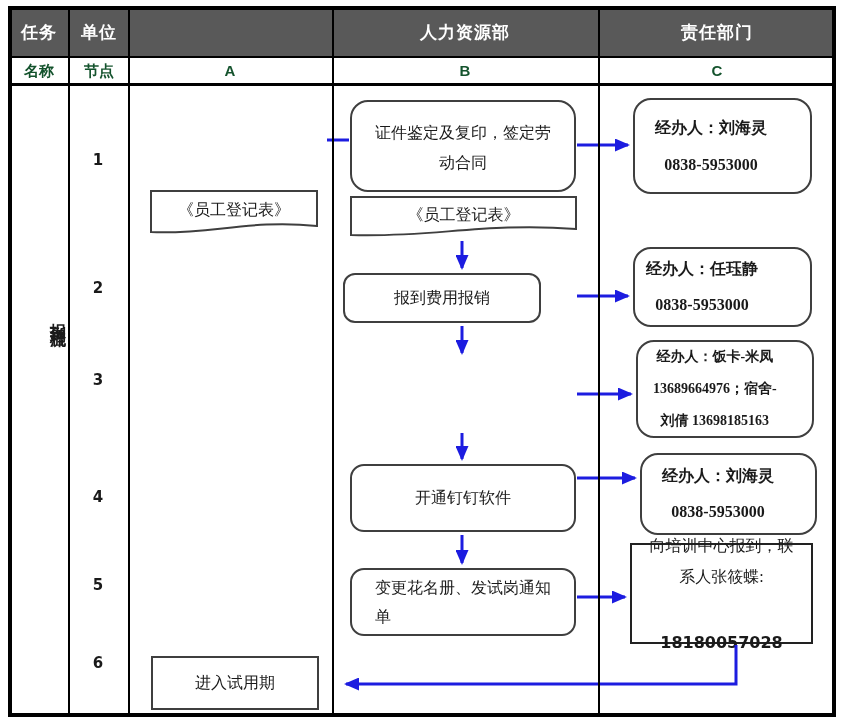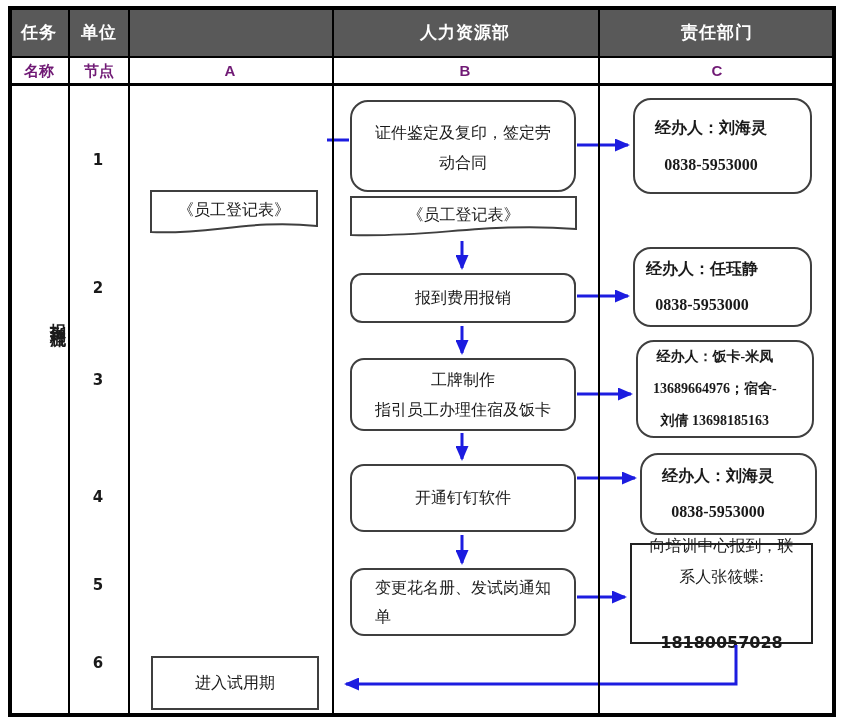--- a/index.html
+++ b/index.html
@@ -6,21 +6,21 @@
   .canvas{position:relative;width:844px;height:727px;background:#fff;overflow:hidden;
           font-family:"Liberation Serif","DejaVu Serif",serif;color:#1a1a1a;}
   
   .frame{position:absolute;left:8px;top:6px;width:828px;height:711px;border:4px solid #000;box-sizing:border-box;}
   .vline{position:absolute;top:8px;bottom:10px;width:2px;background:#000;}
   .hline{position:absolute;left:10px;right:10px;height:2px;background:#000;}
   .hline.thick{height:3px;}
   .hdr-bg{position:absolute;left:11px;top:9px;width:822px;height:47px;background:var(--header-bg,#595959);}
   .hdr1{position:absolute;top:10px;height:46px;line-height:46px;text-align:center;color:#fff;
         font-family:"Liberation Sans","DejaVu Sans",sans-serif;font-weight:bold;font-size:17px;letter-spacing:1px;}
-  .hdr2{position:absolute;top:59px;height:24px;line-height:24px;text-align:center;color:#701a75;
+  .hdr2{position:absolute;top:59px;height:24px;line-height:24px;text-align:center;color:#14532d;
         font-family:"Liberation Sans","DejaVu Sans",sans-serif;font-weight:bold;font-size:15px;}
   .task-vert{position:absolute;left:8px;top:310px;width:60px;text-align:center;
         writing-mode:vertical-rl;text-orientation:upright;letter-spacing:3px;
         font-family:"Liberation Sans","DejaVu Sans",sans-serif;font-weight:bold;font-size:16px;margin:0 auto;
         left:8px;display:flex;justify-content:center;}
   .node-num{position:absolute;left:68px;width:60px;text-align:center;height:20px;line-height:20px;
         font-family:"DejaVu Sans","Liberation Sans",sans-serif;font-weight:600;font-size:15px;}
   
   .shape{position:absolute;box-sizing:border-box;display:flex;align-items:center;justify-content:center;
          text-align:center;font-size:16px;line-height:30px;white-space:pre-line;background:#fff;}
@@ -80,24 +80,22 @@
   <div class="shape rbox r-big topText" style="left:350px;top:100px;width:226px;height:92px;">证件鉴定及复印，签定劳
 动合同</div>
 
   <div class="shape doc" style="left:350px;top:196px;width:227px;height:43px;">
     <svg width="227" height="43">
       <path d="M1 1 L226 1 L226 33 C136 26, 80 42, 1 39 Z" fill="#fff" stroke="#3f3f3f" stroke-width="2"></path>
     </svg>
     <span>《员工登记表》</span>
   </div>
 
-  <div class="shape rbox" style="left:350px;top:273px;width:226px;height:50px;border-radius:12px;">报到费用报销</div>
+  <div class="shape rbox" style="left:343px;top:273px;width:198px;height:50px;border-radius:12px;">报到费用报销</div>
 
-  <div class="shape rbox" style="left:350px;top:358px;width:226px;height:73px;">工牌制作
-指引员工办理住宿及饭卡</div>
 
   <div class="shape rbox" style="left:350px;top:464px;width:226px;height:68px;">开通钉钉软件</div>
 
   <div class="shape rbox b5" style="left:350px;top:568px;width:226px;height:68px;">变更花名册、发试岗通知
 单</div>
 
   <div class="shape rbox r-big leftText c-contact" style="left:633px;top:98px;width:179px;height:96px;">经办人：刘海灵
 0838-5953000</div>
 
   <div class="shape rbox r-big leftText c-contact" style="left:633px;top:247px;width:179px;height:80px;line-height:36px;padding-left:11px;">经办人：任珏静

